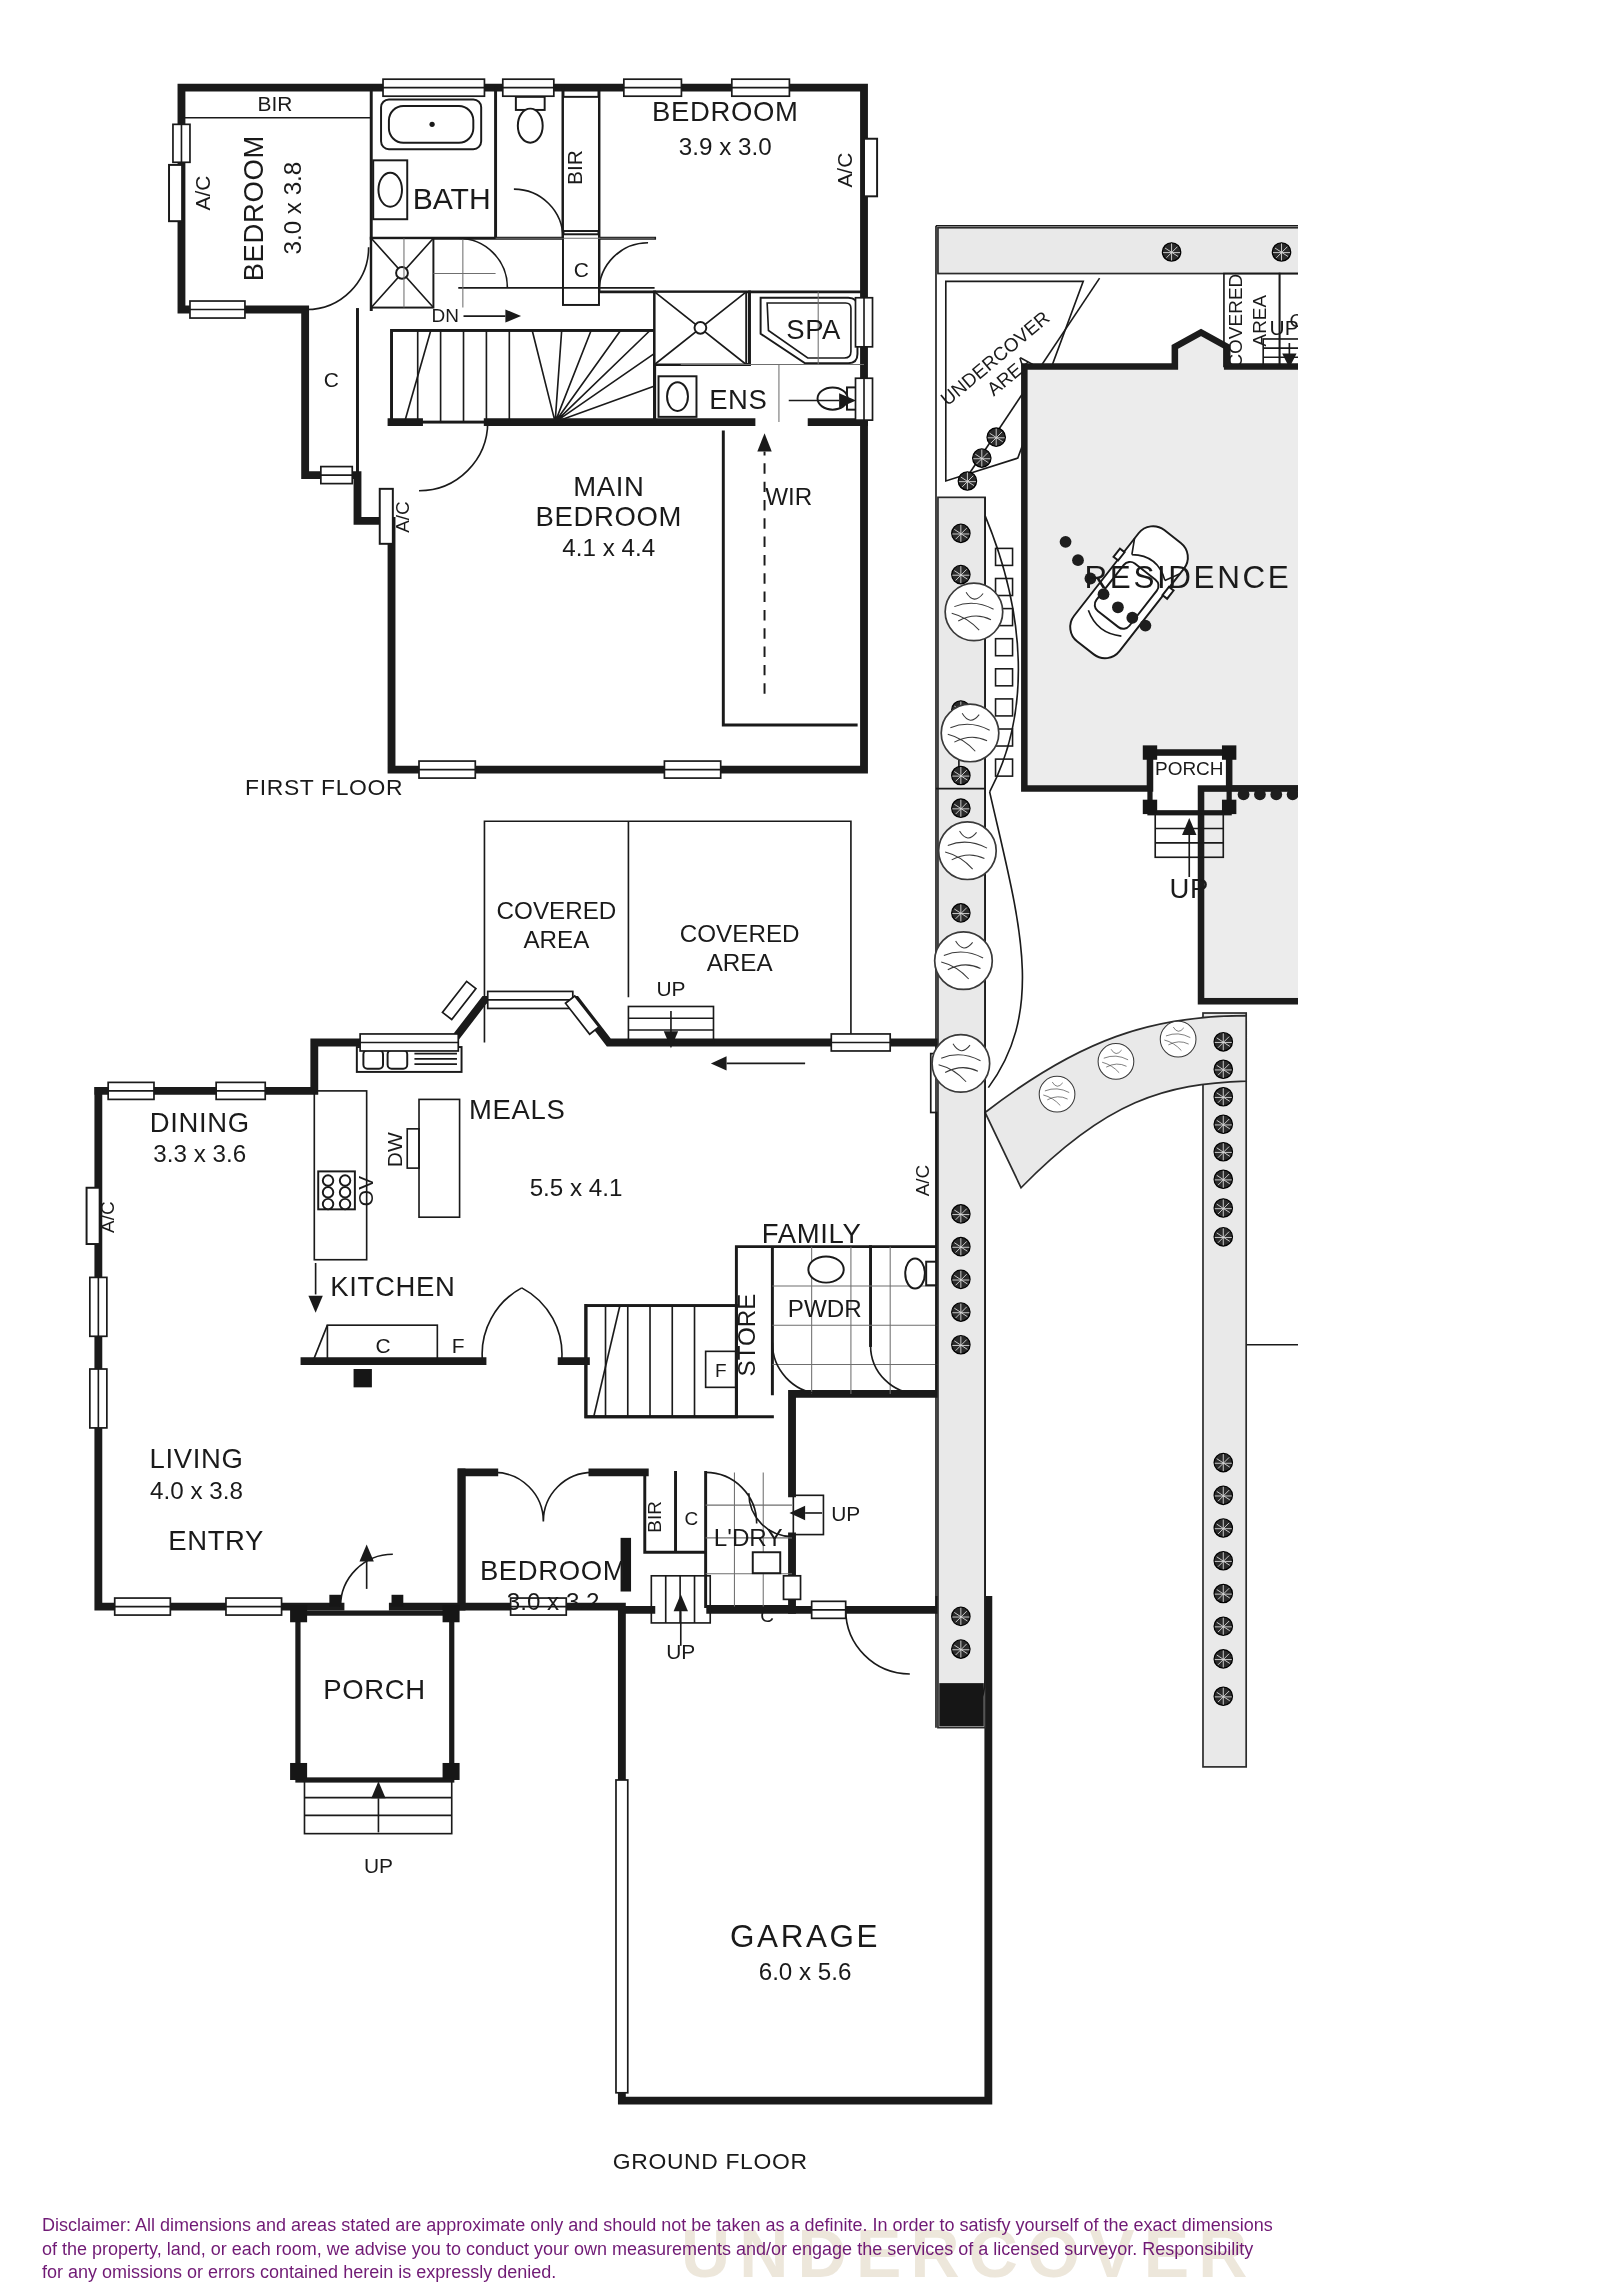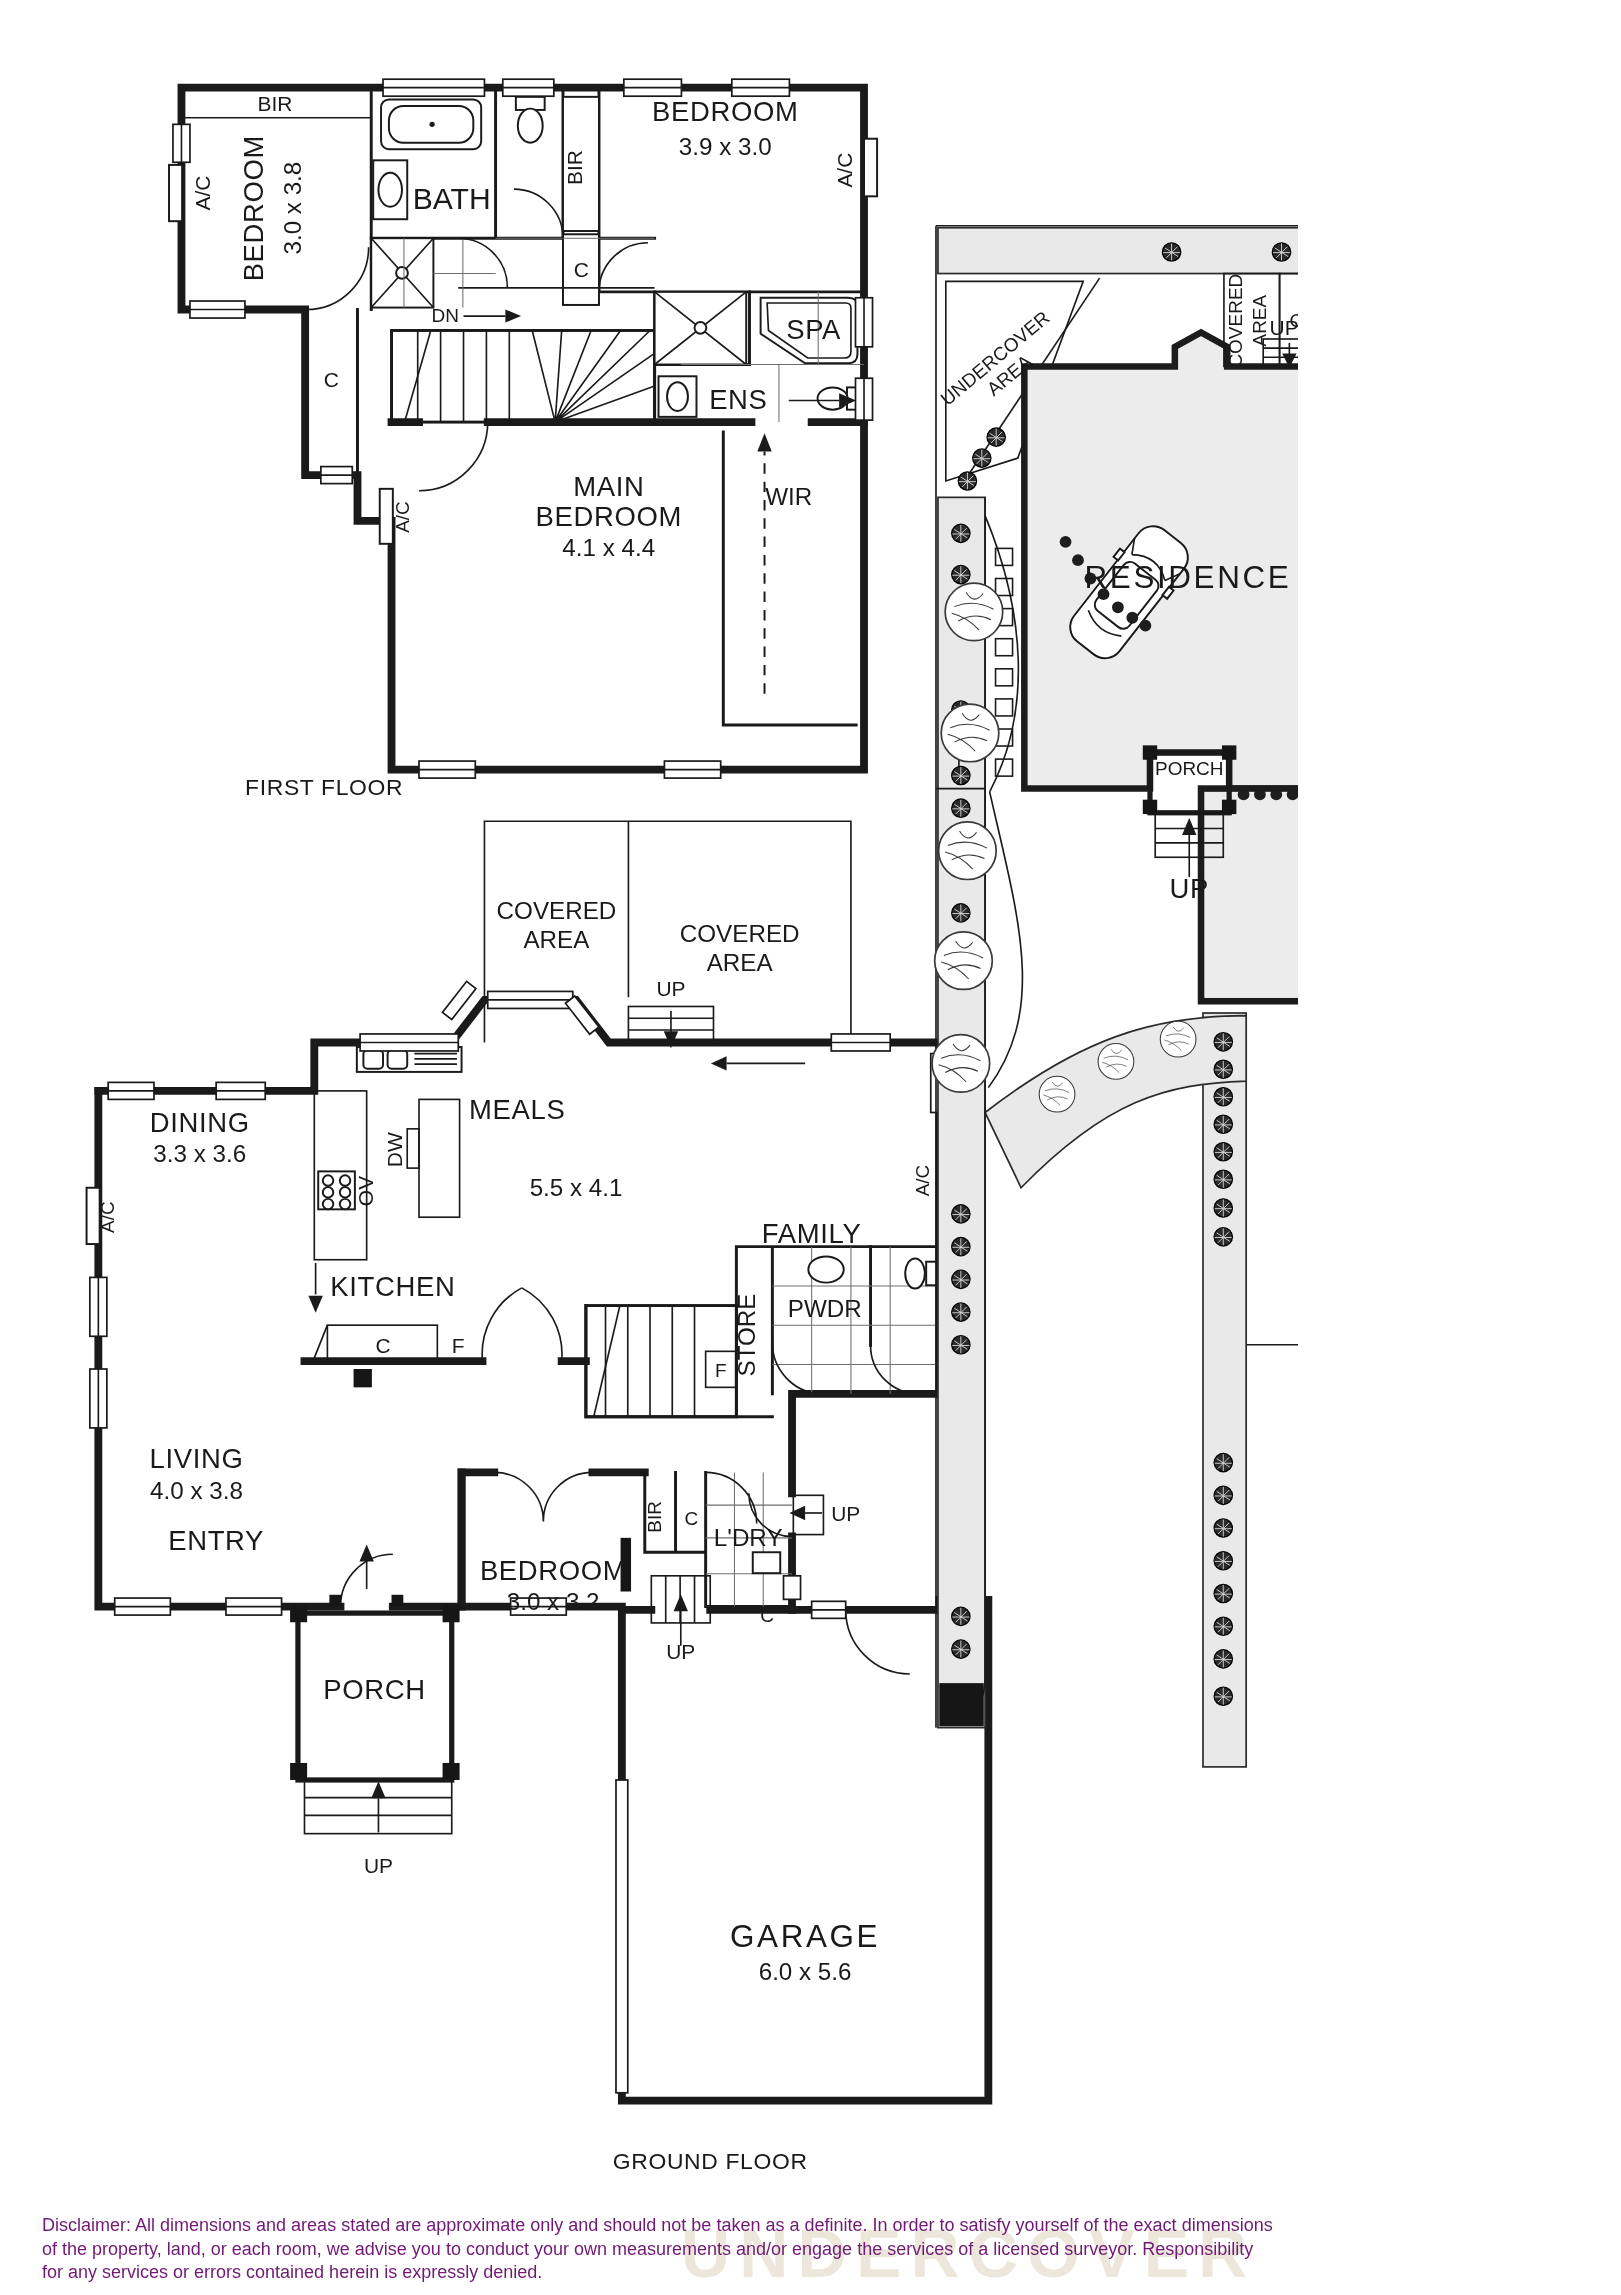--- a/index.html
+++ b/index.html
@@ -539,17 +539,17 @@
   <path d="M2216,2628 L2172,2704 L2270,2692 Z" fill="#1b1b38"></path>
   <text x="2222" y="2790" class="mid" style="font-family:'Liberation Serif',serif;font-size:104px;font-weight:bold;fill:#1b1b38;">N</text>
 </g>
 </svg>
 
 <div class="watermark">UNDERCOVER</div>
 
 <div class="disclaimer">
   <div>Disclaimer: All dimensions and areas stated are approximate only and should not be taken as a definite. In order to satisfy yourself of the exact dimensions</div>
   <div>of the property, land, or each room, we advise you to conduct your own measurements and/or engage the services of a licensed surveyor. Responsibility</div>
-  <div>for any services or errors contained herein is expressly denied.</div>
+  <div>for any omissions or errors contained herein is expressly denied.</div>
 </div>
 
 </div>
 
 
 </body></html>

